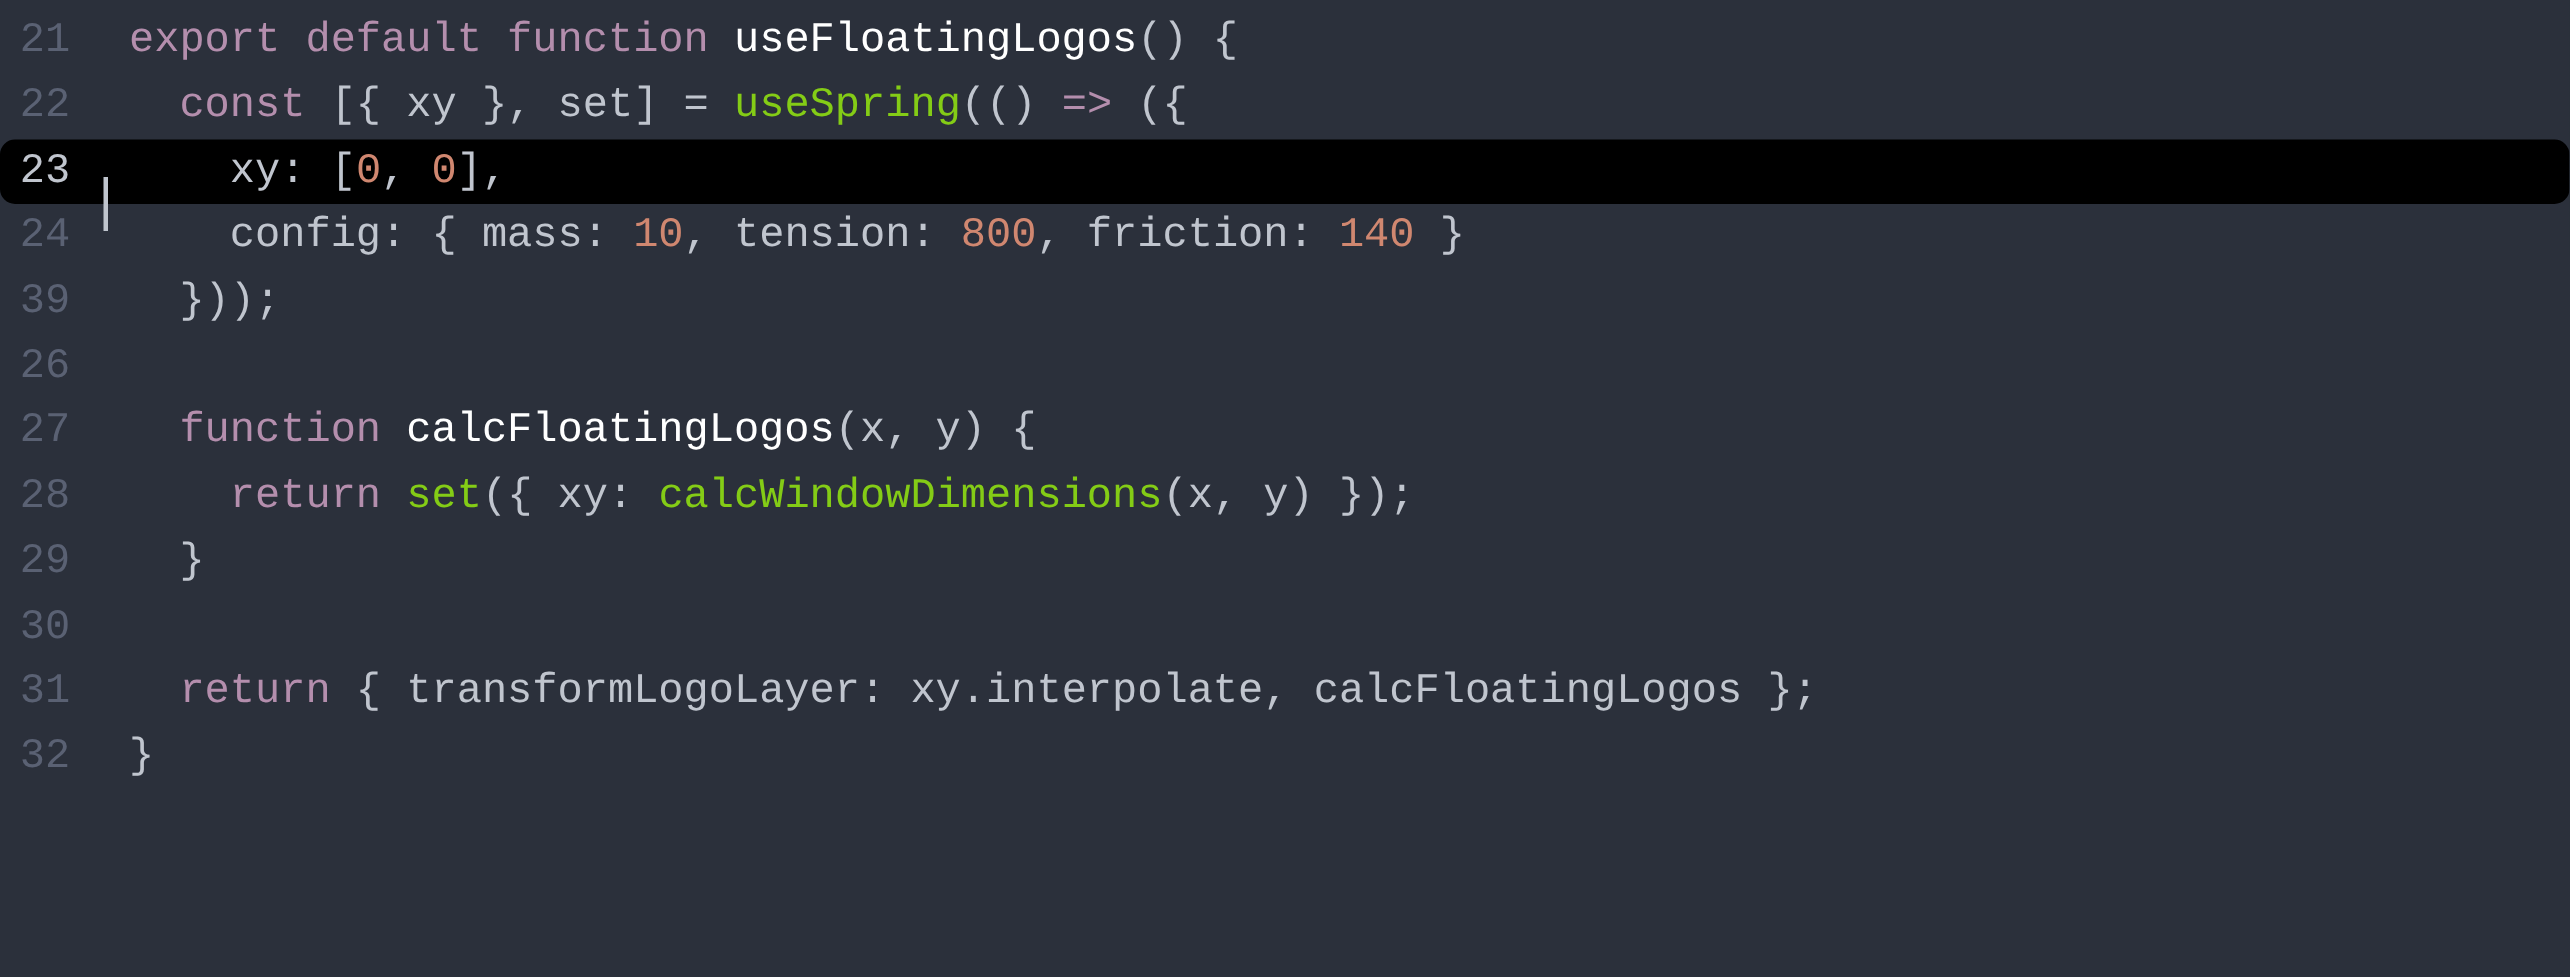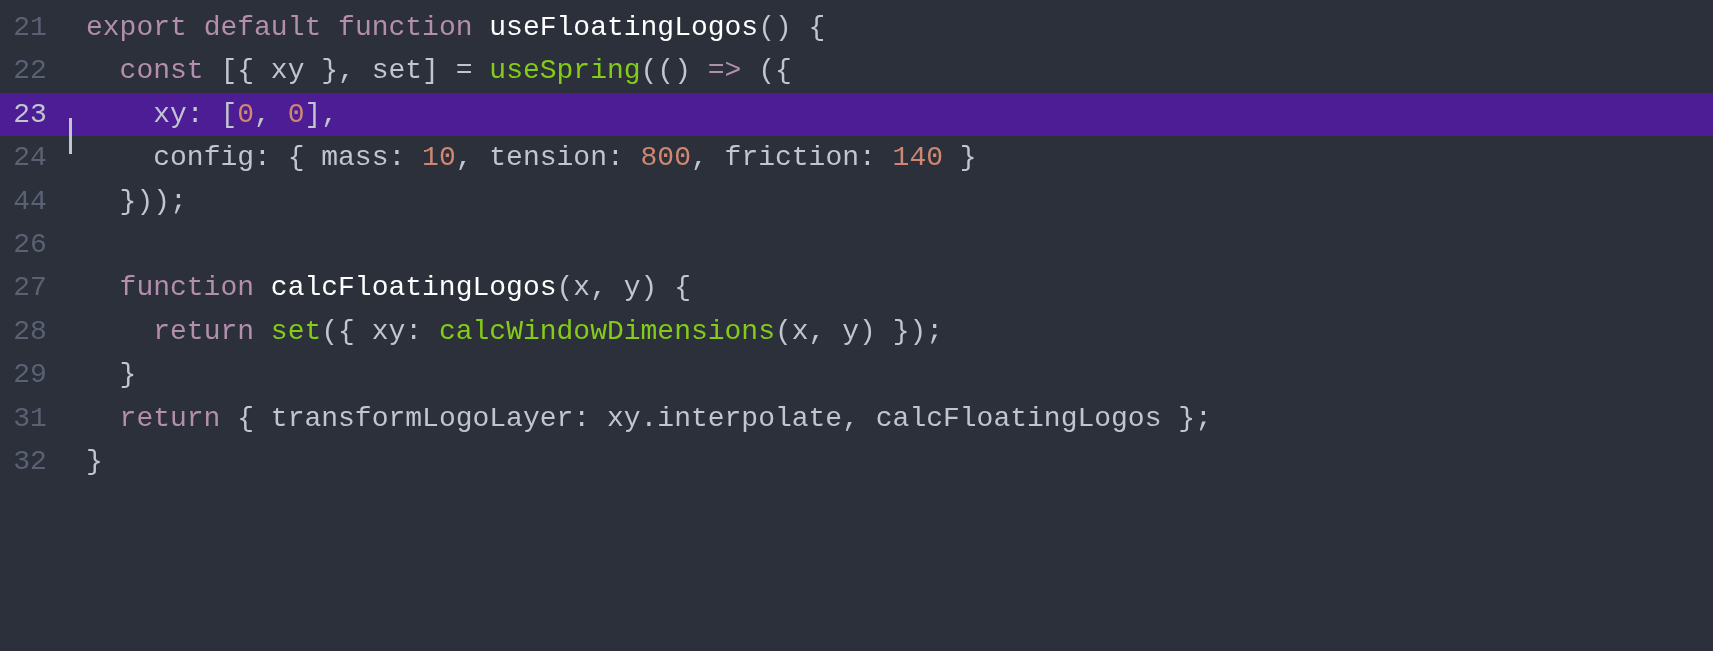--- a/index.html
+++ b/index.html
@@ -13,21 +13,22 @@
     color: #c0c5ce;
   }
   .code-editor { display: block; }
   .line {
     display: flex;
     align-items: center;
     white-space: pre;
     position: relative;
   }
   .line.active {
-    background: #4c1d95;
+    background: #000000;
+    border-radius: 10px;
   }
   .gutter {
     width: 66px;
     text-align: center;
     color: #5a6173;
     padding-right: 6px;
     user-select: none;
     flex-shrink: 0;
   }
   .line.active .gutter { color: #c0c5ce; }
@@ -56,20 +57,21 @@
   .op    { color: #c0c5ce; }
 </style>
 </head>
 <body>
 
 <div class="code-editor" id="editor-root">
     <div class="line"><span class="gutter">21</span><span class="cursor-cell"></span><span class="code"><span class="kw">export</span><span class="punc"> </span><span class="kw">default</span><span class="punc"> </span><span class="kw">function</span><span class="punc"> </span><span class="fn">useFloatingLogos</span><span class="punc">() {</span></span></div>
     <div class="line"><span class="gutter">22</span><span class="cursor-cell"></span><span class="code"><span class="punc">  </span><span class="kw">const</span><span class="punc"> [{ </span><span class="ident">xy</span><span class="punc"> }, </span><span class="ident">set</span><span class="punc">] </span><span class="op">=</span><span class="punc"> </span><span class="call">useSpring</span><span class="punc">(() </span><span class="kw">=&gt;</span><span class="punc"> ({</span></span></div>
     <div class="line active"><span class="gutter">23</span><span class="cursor-cell"><span class="cursor"></span></span><span class="code"><span class="punc">    </span><span class="prop">xy</span><span class="punc">: [</span><span class="num">0</span><span class="punc">, </span><span class="num">0</span><span class="punc">],</span></span></div>
     <div class="line"><span class="gutter">24</span><span class="cursor-cell"></span><span class="code"><span class="punc">    </span><span class="prop">config</span><span class="punc">: { </span><span class="prop">mass</span><span class="punc">: </span><span class="num">10</span><span class="punc">, </span><span class="prop">tension</span><span class="punc">: </span><span class="num">800</span><span class="punc">, </span><span class="prop">friction</span><span class="punc">: </span><span class="num">140</span><span class="punc"> }</span></span></div>
-    <div class="line"><span class="gutter">44</span><span class="cursor-cell"></span><span class="code"><span class="punc">  }));</span></span></div>
+    <div class="line"><span class="gutter">39</span><span class="cursor-cell"></span><span class="code"><span class="punc">  }));</span></span></div>
     <div class="line"><span class="gutter">26</span><span class="cursor-cell"></span><span class="code"><span class="punc"></span></span></div>
     <div class="line"><span class="gutter">27</span><span class="cursor-cell"></span><span class="code"><span class="punc">  </span><span class="kw">function</span><span class="punc"> </span><span class="fn">calcFloatingLogos</span><span class="punc">(</span><span class="ident">x</span><span class="punc">, </span><span class="ident">y</span><span class="punc">) {</span></span></div>
     <div class="line"><span class="gutter">28</span><span class="cursor-cell"></span><span class="code"><span class="punc">    </span><span class="kw">return</span><span class="punc"> </span><span class="call">set</span><span class="punc">({ </span><span class="prop">xy</span><span class="punc">: </span><span class="call">calcWindowDimensions</span><span class="punc">(</span><span class="ident">x</span><span class="punc">, </span><span class="ident">y</span><span class="punc">) });</span></span></div>
     <div class="line"><span class="gutter">29</span><span class="cursor-cell"></span><span class="code"><span class="punc">  }</span></span></div>
+    <div class="line"><span class="gutter">30</span><span class="cursor-cell"></span><span class="code"><span class="punc"></span></span></div>
     <div class="line"><span class="gutter">31</span><span class="cursor-cell"></span><span class="code"><span class="punc">  </span><span class="kw">return</span><span class="punc"> { </span><span class="prop">transformLogoLayer</span><span class="punc">: </span><span class="ident">xy</span><span class="punc">.</span><span class="ident">interpolate</span><span class="punc">, </span><span class="ident">calcFloatingLogos</span><span class="punc"> };</span></span></div>
     <div class="line"><span class="gutter">32</span><span class="cursor-cell"></span><span class="code"><span class="punc">}</span></span></div>
   </div>
 
 </body></html>

